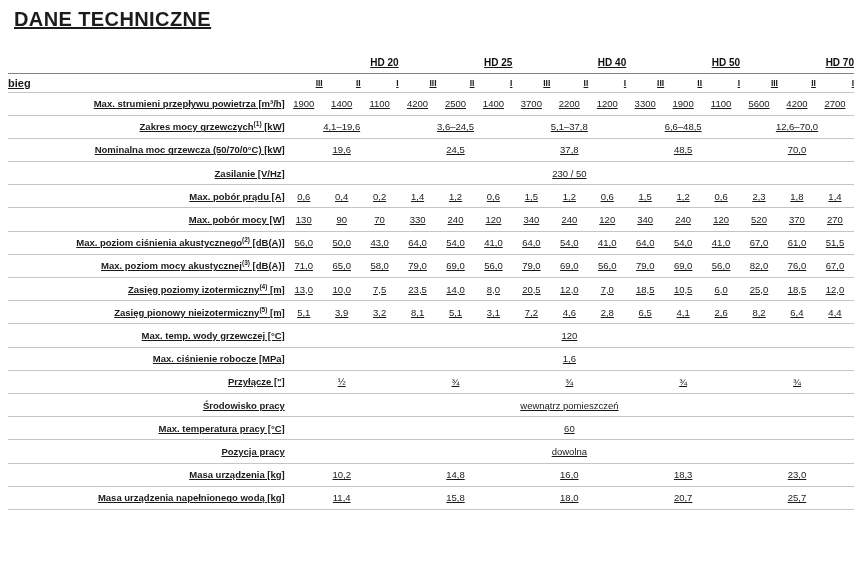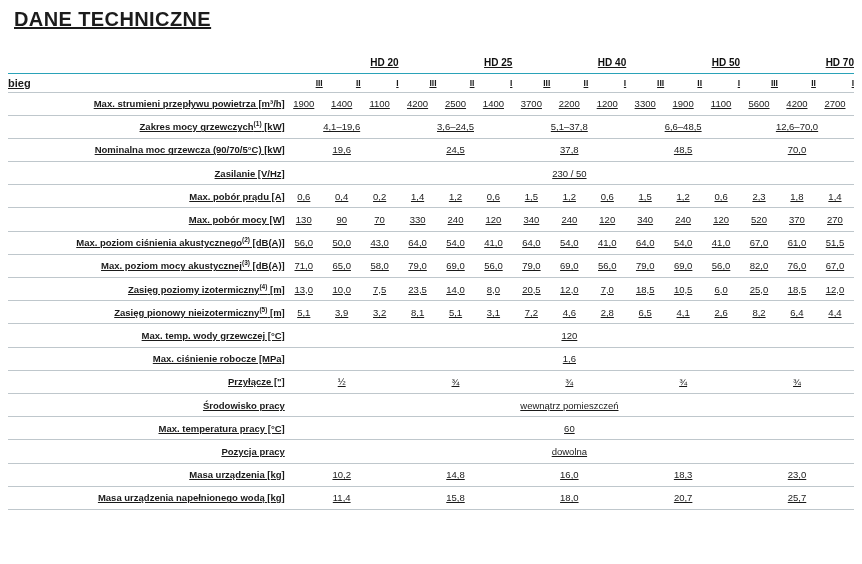--- a/index.html
+++ b/index.html
@@ -162,21 +162,21 @@
         </tr>
         <tr class="r">
           <td class="label"><span>Zakres mocy grzewczych</span><sup>(1)</sup><span> [kW]</span></td>
           <td class="val" colspan="3">4,1–19,6</td>
           <td class="val" colspan="3">3,6–24,5</td>
           <td class="val" colspan="3">5,1–37,8</td>
           <td class="val" colspan="3">6,6–48,5</td>
           <td class="val" colspan="3">12,6–70,0</td>
         </tr>
         <tr class="r">
-          <td class="label"><span>Nominalna moc grzewcza (90/70/5°C) [kW]</span></td>
+          <td class="label"><span>Nominalna moc grzewcza (50/70/0°C) [kW]</span></td>
           <td class="val" colspan="3">19,6</td>
           <td class="val" colspan="3">24,5</td>
           <td class="val" colspan="3">37,8</td>
           <td class="val" colspan="3">48,5</td>
           <td class="val" colspan="3">70,0</td>
         </tr>
         <tr class="r">
           <td class="label"><span>Zasilanie [V/Hz]</span></td>
           <td class="val" colspan="15">230 / 50</td>
         </tr>

